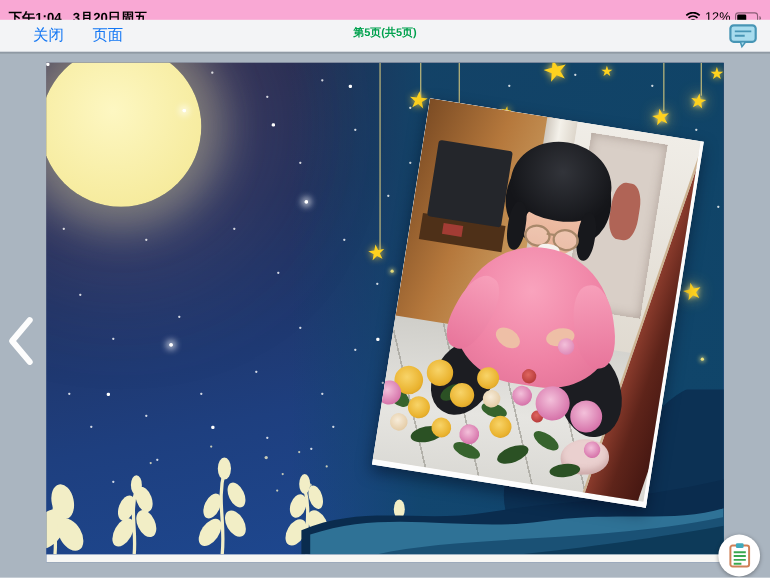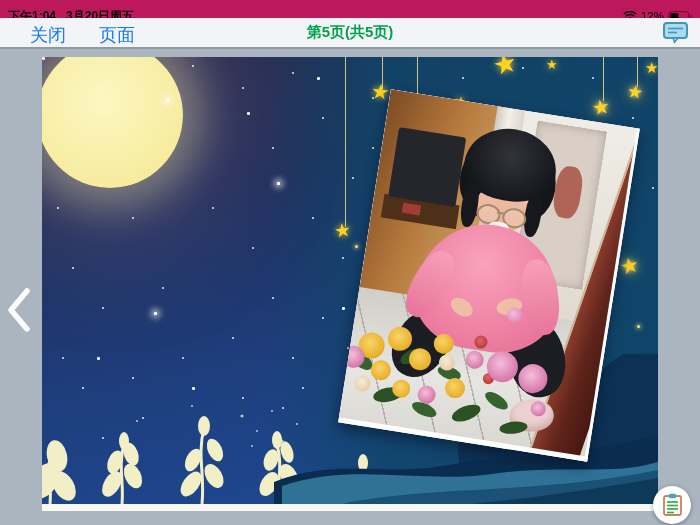--- a/index.html
+++ b/index.html
@@ -1,31 +1,31 @@
 <!DOCTYPE html>
 <html><head>
 <meta charset="utf-8">
 <style>
   html,body{margin:0;padding:0;}
   .screen{position:relative;width:700px;height:525px;overflow:hidden;
     background:#aab5c0;font-family:"Liberation Sans",sans-serif;}
 
   
-  .status-bar{position:absolute;top:0;left:0;right:0;height:18px;background:#be185d;
+  .status-bar{position:absolute;top:0;left:0;right:0;height:18px;background:#f9a8d4;
     display:flex;justify-content:space-between;align-items:center;padding:16px 8px;box-sizing:border-box;}
   .sb-left{display:flex;gap:10px;font-size:12px;font-weight:700;color:#000;}
   .sb-right{display:flex;align-items:center;gap:4px;font-size:11.5px;color:#000;}
 
   
   .toolbar{position:absolute;top:18px;left:0;right:0;height:29px;background:#f3f4f6;
     border-bottom:2px solid #8f99a4;box-sizing:content-box;}
-  .tb-btn{position:absolute;top:5px;font-size:18px;color:#1477f4;cursor:pointer;}
-  .tb-close{left:30px;} .tb-page{left:99px;}
+  .tb-btn{position:absolute;top:5px;font-size:14px;color:#1477f4;cursor:pointer;}
+  .tb-close{left:30px;} .tb-page{left:84px;}
   .tb-title{position:absolute;top:5px;left:0;right:0;text-align:center;
-    font-size:15px;font-weight:700;color:#00a14e;}
+    font-size:10px;font-weight:700;color:#00a14e;}
   .tb-bubble{position:absolute;top:3px;right:8px;width:30px;height:24px;cursor:pointer;}
 
   
   .content{position:absolute;top:49px;left:0;right:0;bottom:0;background:#aab5c0;}
 
   .page{position:absolute;left:42px;top:8px;width:616px;height:454px;overflow:hidden;
     background:linear-gradient(168deg,#282b4e 0%,#212f5c 28%,#1e3f7f 62%,#1d4c98 100%);}
   .sky-teal{position:absolute;top:0;bottom:7px;left:36%;right:0;
     background:linear-gradient(90deg,rgba(16,70,106,0) 0%,rgba(16,70,106,.85) 30%,rgba(15,69,104,.95) 100%);}
   .page-bottom-strip{position:absolute;left:0;right:0;bottom:0;height:7px;background:#f7f7f4;}

